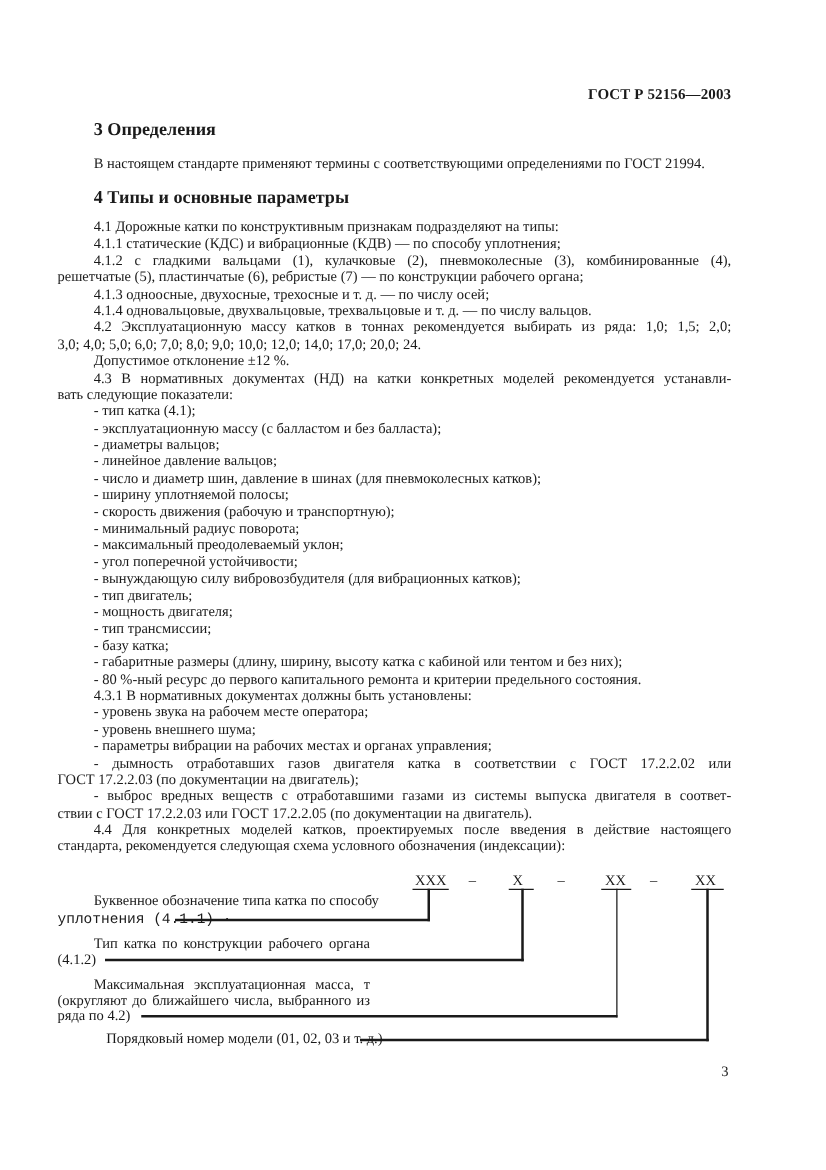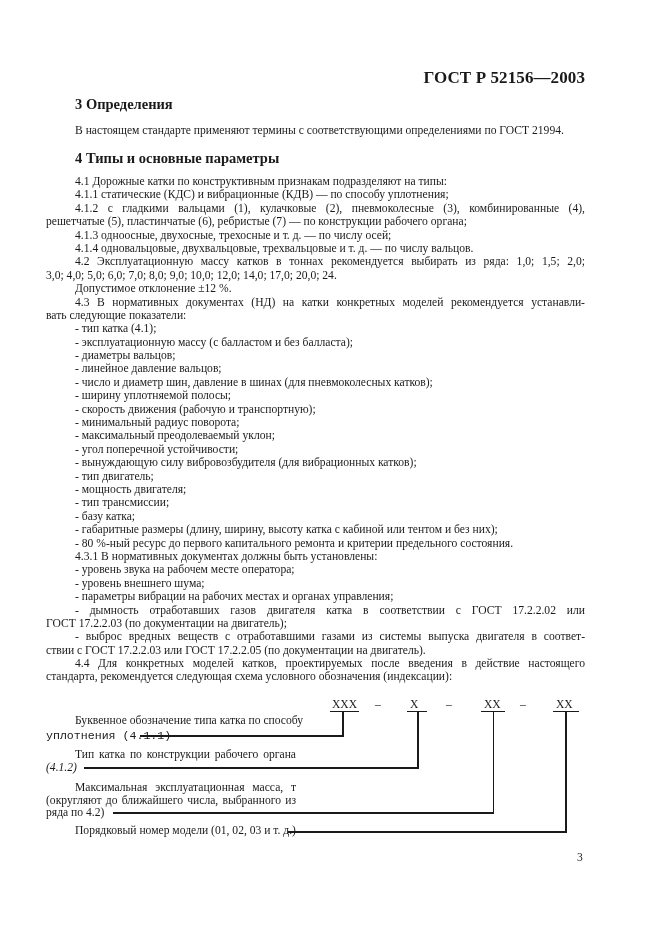--- a/index.html
+++ b/index.html
@@ -1,19 +1,19 @@
 <!DOCTYPE html>
 <html><head>
   <meta charset="utf-8">
   <style>
     html, body { margin: 0; padding: 0; background: #ffffff; }
     body { width: 661px; height: 936px; position: relative; overflow: hidden;
            font-family: "Liberation Serif", "DejaVu Serif", serif; color: #1a1a1a; }
     .page { position: absolute; left: 0; top: 0; width: 661px; height: 936px; }
-    .hdr { position: absolute; right: 76px; top: 68px; font-weight: bold; font-size: 17px; letter-spacing: 0.1px; }
+    .hdr { position: absolute; right: 76px; top: 68px; font-weight: bold; font-size: 12px; letter-spacing: 0.1px; }
     .h2 { position: absolute; left: 75px; font-weight: bold; font-size: 14.5px; }
     .p { position: absolute; font-size: 11.6px; line-height: 13.4px; white-space: nowrap; }
     .block { position: absolute; left: 46px; width: 539px; font-size: 11.6px; line-height: 13.4px; }
     .block .ln { display: block; white-space: nowrap; height: 13.4px; }
     .block .ind { padding-left: 29px; }
     .block .j { text-align: justify; text-align-last: justify; white-space: normal; overflow: hidden; height: 13.4px; }
     .code { position: absolute; font-size: 11.6px; top: 698px; }
     .ul { position: absolute; height: 1px; background: #1a1a1a; top: 711px; }
     .dash { position: absolute; font-size: 11.6px; top: 698px; }
     .vline { position: absolute; background: #1a1a1a; }
@@ -103,26 +103,26 @@
 
     <div class="vline" style="left:565px; top:711px; width:2px; height:122px;"></div>
     <div class="hline" style="left:288px; top:831px; width:279px; height:2px;"></div>
 
     <div class="lbl" style="top:715px;">
       <span class="j ind">Буквенное обозначение типа катка по способу</span>
       <span style="display:block; white-space:nowrap; margin-top:2px;font-family:Liberation Mono, monospace;">уплотнения (4.1.1) ·</span>
     </div>
     <div class="lbl" style="top:749px;">
       <span class="j ind">Тип катка по конструкции рабочего органа</span>
-      <span style="display:block; white-space:nowrap;font-style:italic;">(4.1.2)</span>
+      <span style="display:block; white-space:nowrap;">(4.1.2)</span>
     </div>
     <div class="lbl" style="top:782px;">
       <span class="j ind">Максимальная эксплуатационная масса, т</span>
       <span class="j">(округляют до ближайшего числа, выбранного из</span>
       <span style="display:block; white-space:nowrap;">ряда по 4.2)</span>
     </div>
     <div class="lbl" style="top:825px; width:260px;">
-      <span class="ind" style="display:block; white-space:nowrap;">Порядковый номер модели (01, 02, 03 и т. д.)</span>
+      <span class="ind" style="display:block; white-space:nowrap;text-align:right;">Порядковый номер модели (01, 02, 03 и т. д.)</span>
     </div>
   </div>
 
   <div class="pnum">3</div>
 </div>
 
 </body></html>

